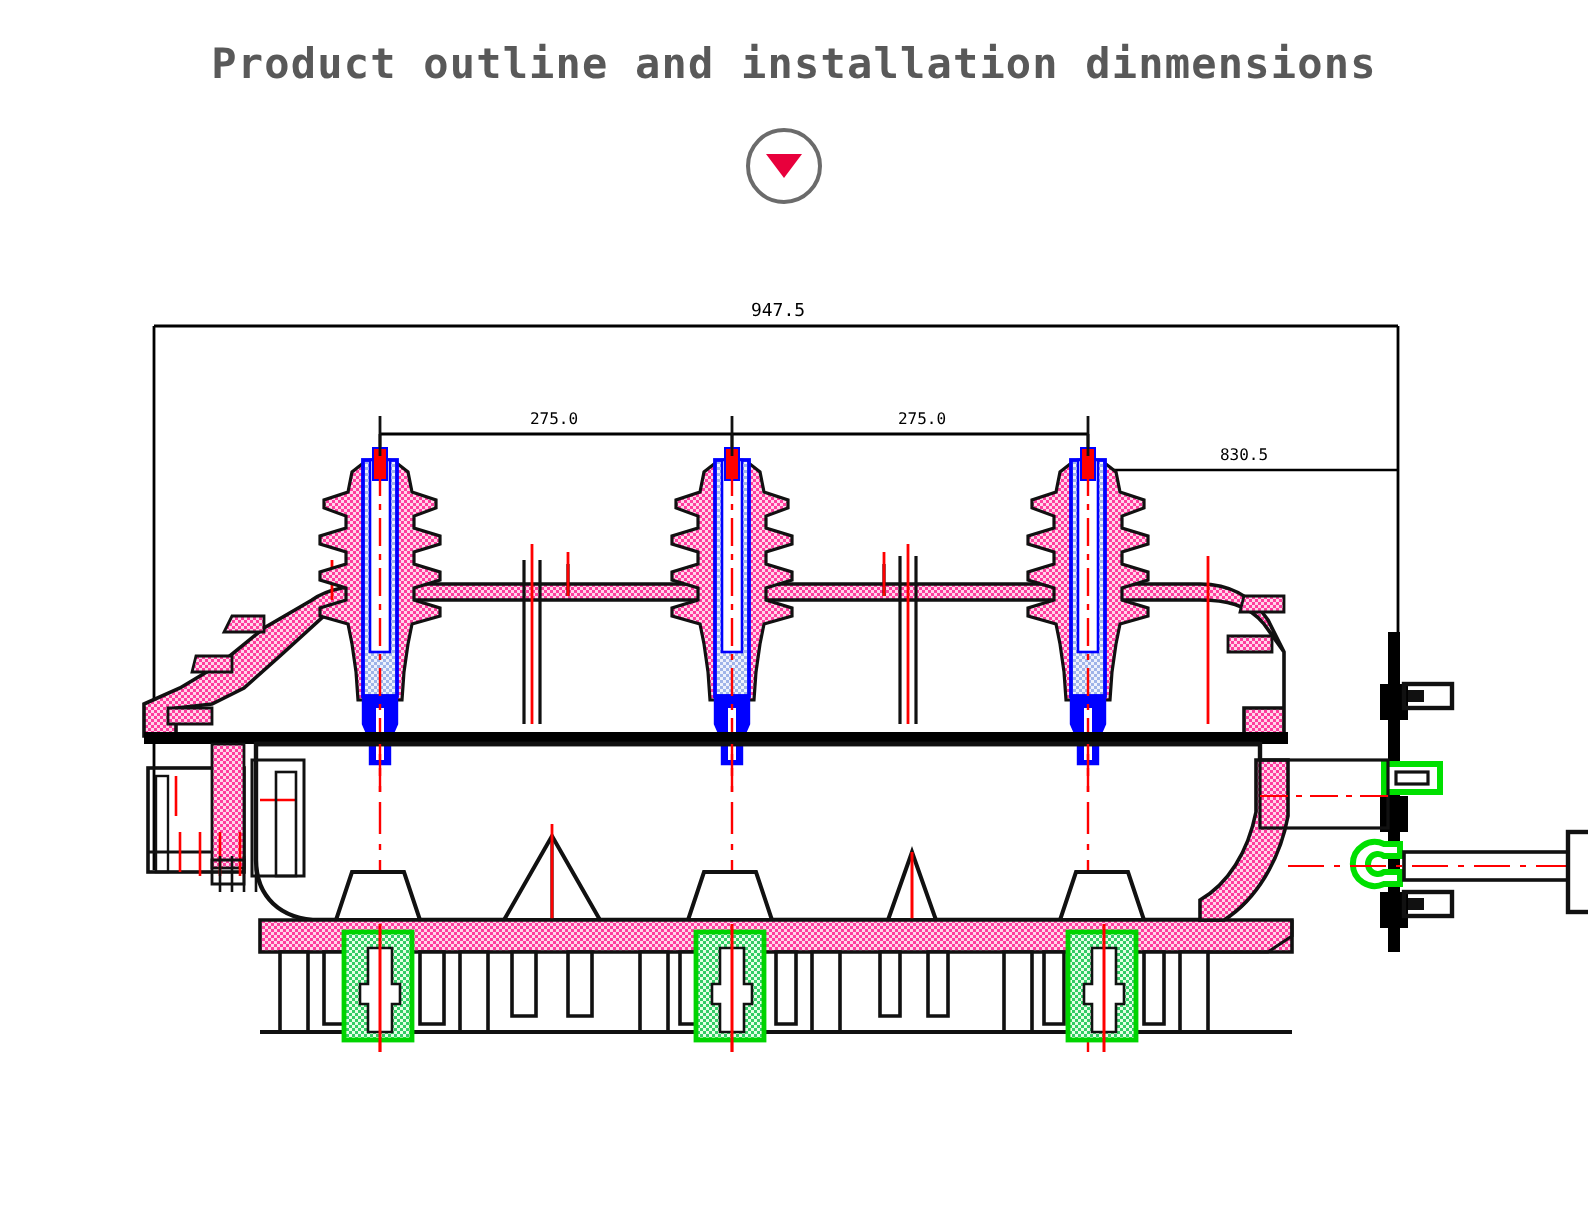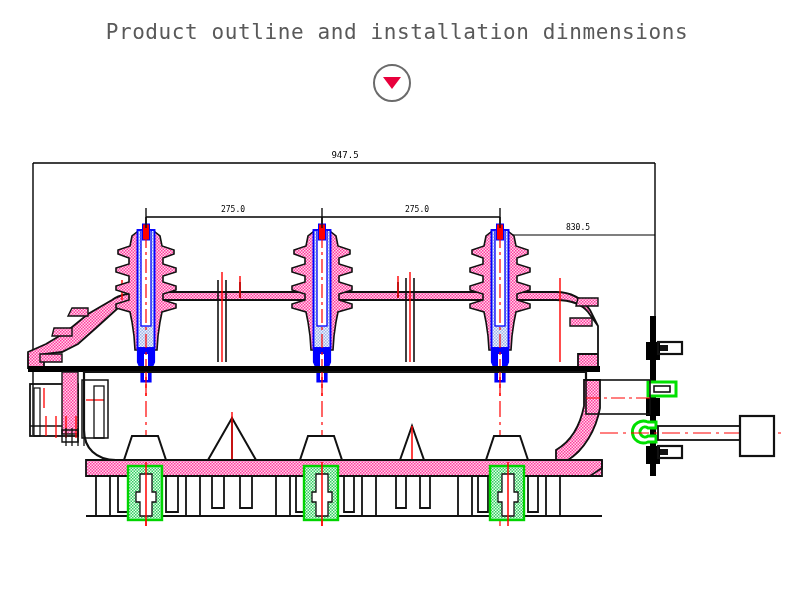--- a/index.html
+++ b/index.html
@@ -25,20 +25,21 @@
     top: 20px;
     left: 0;
     width: 794px;
     text-align: center;
     font-family: "DejaVu Sans Mono", "Liberation Mono", monospace;
     font-size: 21px;
     letter-spacing: 0.6px;
     color: #595959;
     white-space: nowrap;
     user-select: none;
+    font-weight: bold;
   }
   #expand-toggle {
     position: absolute;
     top: 64px;
     left: 373px;
     width: 38px;
     height: 38px;
     border: 2px solid #6b6b6b;
     border-radius: 50%;
     box-sizing: border-box;
@@ -54,20 +55,21 @@
     border-left: 9px solid transparent;
     border-right: 9px solid transparent;
     border-top: 12px solid #e8003c;
   }
   #drawing-wrap {
     position: absolute;
     top: 130px;
     left: 0;
     width: 686px;
     height: 460px;
+    padding-left: 44px;
   }
   svg { display: block; }
 </style>
 </head>
 <body>
 
 <div id="page">
 
   <div id="page-title">Product outline and installation dinmensions</div>
 

